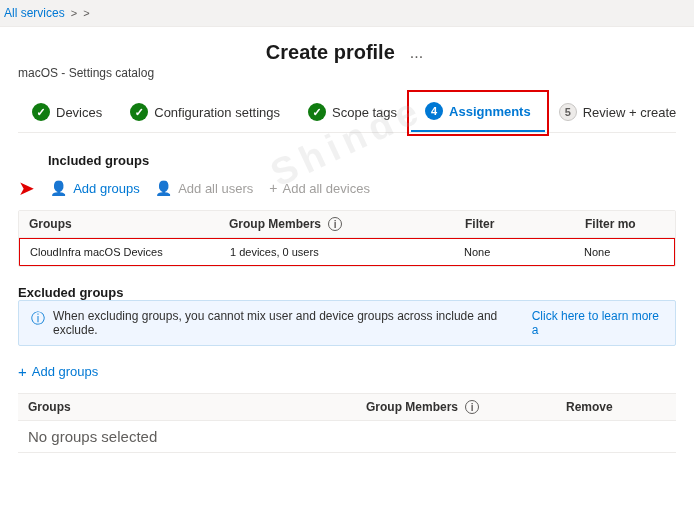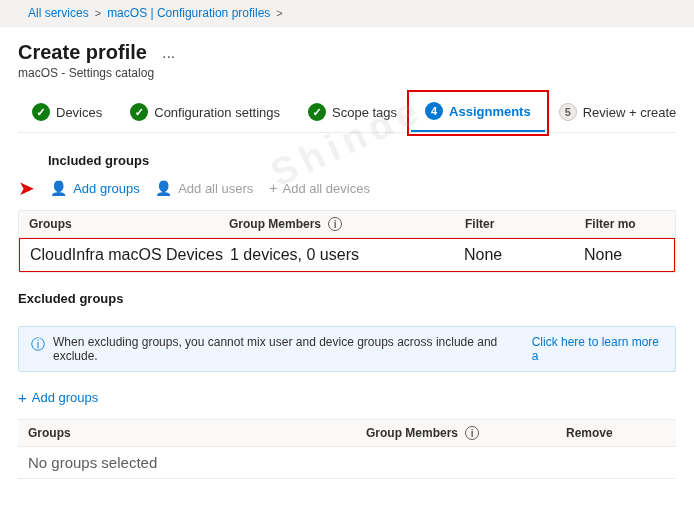--- a/index.html
+++ b/index.html
@@ -7,21 +7,21 @@
       font-family: 'Segoe UI', Arial, sans-serif;
       font-size: 13px;
       background: #fff;
       color: #1a1a1a;
       width: 694px;
       min-height: 517px;
       overflow: hidden;
     }
     .top-bar {
       background: #f3f2f1;
-      padding: 6px 28px;
+      padding: 6px 4px;
       border-bottom: 1px solid #edebe9;
       display: flex;
       align-items: center;
       gap: 6px;
       font-size: 12px;
     }
     .breadcrumb-link {
       color: #0078d4;
       cursor: pointer;
       text-decoration: none;
@@ -31,20 +31,21 @@
       font-size: 11px;
     }
     .main-content {
       padding: 14px 18px 0 18px;
     }
     .page-title-row {
       display: flex;
       align-items: center;
       gap: 10px;
       margin-bottom: 2px;
+      justify-content: center;
     }
     .page-title {
       font-size: 20px;
       font-weight: 600;
       color: #1a1a1a;
     }
     .ellipsis-btn {
       background: none;
       border: none;
       cursor: pointer;
@@ -159,29 +160,29 @@
       gap: 4px;
     }
     .table-row {
       display: grid;
       grid-template-columns: 200px 1fr 120px 80px;
       padding: 7px 10px;
       border: 1.5px solid #e00000;
       background: #fff;
     }
     .td {
-      font-size: 16px;
+      font-size: 11px;
       color: #1a1a1a;
     }
     
     .excluded-label {
       font-size: 13px;
       font-weight: 600;
       color: #1a1a1a;
-      margin-bottom: 20px;
+      margin-bottom: 0;
     }
     .info-banner {
       display: flex;
       align-items: flex-start;
       gap: 8px;
       background: #f0f6ff;
       border: 1px solid #c7e0f4;
       border-radius: 2px;
       padding: 8px 12px;
       margin-bottom: 14px;
@@ -248,21 +249,20 @@
     }
   </style>
 </head>
 <body>
 
 <div style="position:relative;">
 
   <div class="top-bar">
     <a class="breadcrumb-link">All services</a>
     <span class="breadcrumb-separator">&gt;</span>
-    <a class="breadcrumb-link">macOS | Configuration profiles</a>
     <span class="breadcrumb-separator">&gt;</span>
   </div>
 
   <div class="main-content">
 
     <div class="page-title-row">
       <span class="page-title">Create profile</span>
       <button class="ellipsis-btn">...</button>
     </div>
     <div class="page-subtitle">macOS - Settings catalog</div>

